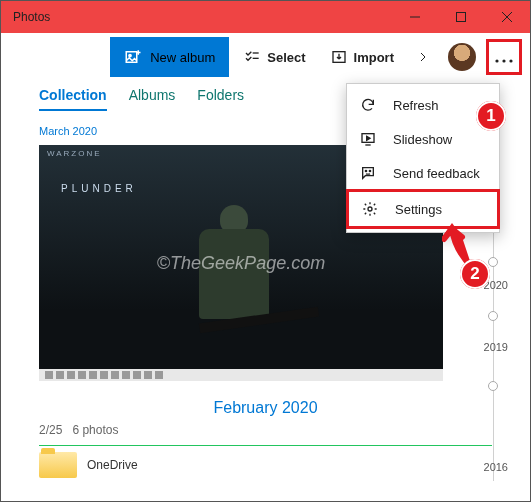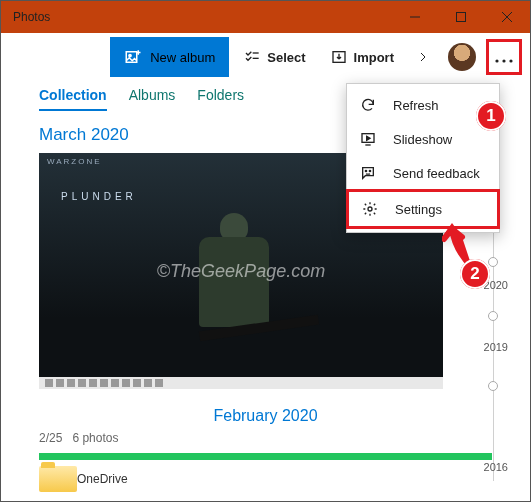--- a/index.html
+++ b/index.html
@@ -1,19 +1,19 @@
 <!DOCTYPE html>
 <html><head>
 <meta charset="utf-8">
 <style>
   * { box-sizing: border-box; margin: 0; padding: 0; font-family: "Segoe UI", Arial, sans-serif; }
   body { background: #fff; width: 531px; height: 502px; position: relative; overflow: hidden; border: 1px solid #555; }
 
   
-  .titlebar { height: 32px; display: flex; align-items: center; padding-left: 12px; background: #c2410c; }
+  .titlebar { height: 32px; display: flex; align-items: center; padding-left: 12px; background: #ef4444; }
   .titlebar-title { font-size: 12px; color: #222; }
   .window-controls { margin-left: auto; display: flex; }
   .win-btn { width: 46px; height: 32px; display: flex; align-items: center; justify-content: center; font-size: 12px; color: #222; }
   .win-btn svg { stroke: #222; }
 
   
   .toolbar { height: 48px; display: flex; align-items: center; padding: 0 8px; gap: 4px; }
   .spacer { flex: 1; }
   .new-album-btn { background: #0078d4; color: #000000; height: 40px; padding: 0 14px; display: flex; align-items: center; gap: 8px; font-size: 13px; border: none; }
   .tool-btn { height: 40px; padding: 0 10px; display: flex; align-items: center; gap: 6px; font-size: 13px; color: #222; background: transparent; border: none; font-weight: bold; }
@@ -22,36 +22,36 @@
   .more-btn { width: 36px; height: 36px; display: flex; align-items: center; justify-content: center; font-size: 18px; color: #222; border: none; background: transparent; }
   .red-box { border: 3px solid #e31b23; }
 
   
   .tabs { display: flex; gap: 22px; padding: 6px 38px 0; font-size: 14px; }
   .tab { color: #0f766e; padding-bottom: 6px; }
   .tab.active { color: #0078d4; border-bottom: 2px solid #0078d4; font-weight: 600; }
 
   
   .content { padding: 14px 38px 0; position: relative; }
-  .month-header { color: #0078d4; font-size: 17px; margin-bottom: 8px; }
+  .month-header { color: #0078d4; font-size: 11px; margin-bottom: 8px; }
   .thumb { width: 404px; height: 236px; background: #1a2228; position: relative; overflow: hidden; }
   .thumb .sky { position:absolute; inset:0; background: linear-gradient(#233038,#0d1114 70%); }
   .soldier { position:absolute; left:140px; top:60px; width:110px; height:160px; }
   .soldier .head { width:28px; height:28px; background:#3b4a3b; border-radius:50% 50% 40% 40%; margin:0 auto; }
   .soldier .body { width:70px; height:90px; background:#2d3b2d; margin:-4px auto 0; border-radius:10px 10px 4px 4px; position:relative; }
   .soldier .gun { position:absolute; width:120px; height:10px; background:#111; top:110px; left:20px; transform:rotate(-8deg); }
   .taskbar { position:absolute; bottom:0; left:0; right:0; height:12px; background:#e8e8e8; display:flex; gap:3px; padding:0 6px; align-items:center; }
   .taskbar i { width:8px; height:8px; background:#999; display:block; }
   .watermark { position:absolute; top:50%; left:50%; transform:translate(-50%,-50%); color:rgba(255,255,255,.55); font-size:18px; font-style:italic; white-space:nowrap; }
   .hud-top { position:absolute; top:4px; left:8px; color:#9ab; font-size:8px; letter-spacing:2px; }
   .plunder { position:absolute; top:38px; left:22px; color:#cde; font-size:10px; letter-spacing:4px; }
 
   .month-header2 { color:#0078d4; font-size:16px; margin:18px 0 6px;text-align:center; }
   .subline { color:#666; font-size:12px; margin-bottom:8px; }
-  .folder-row { display:flex; align-items:center; border-top:7px solid #22c55e; padding-top:6px; }
+  .folder-row { display:flex; align-items:center; gap:10px; border-top:1px solid #22c55e; padding-top:6px; }
   .folder-icon { width:38px; height:26px; background:linear-gradient(#ffe9a8,#f7c94b); border-radius:2px; position:relative; }
   .folder-icon::before { content:""; position:absolute; top:-4px; left:2px; width:14px; height:6px; background:#f7c94b; border-radius:2px 2px 0 0; }
   .folder-label { font-size:12px; color:#333; }
 
   
   .timeline { position:absolute; right:22px; top:230px; bottom:20px; width:30px; }
   .timeline .line { position:absolute; left:15px; top:0; bottom:0; width:1px; background:#d0d0d0; }
   .t-dot { position:absolute; left:10px; width:10px; height:10px; border:1px solid #aaa; border-radius:50%; background:#fff; }
   .t-label { position:absolute; right:0px; font-size:11px; color:#555; }
 

